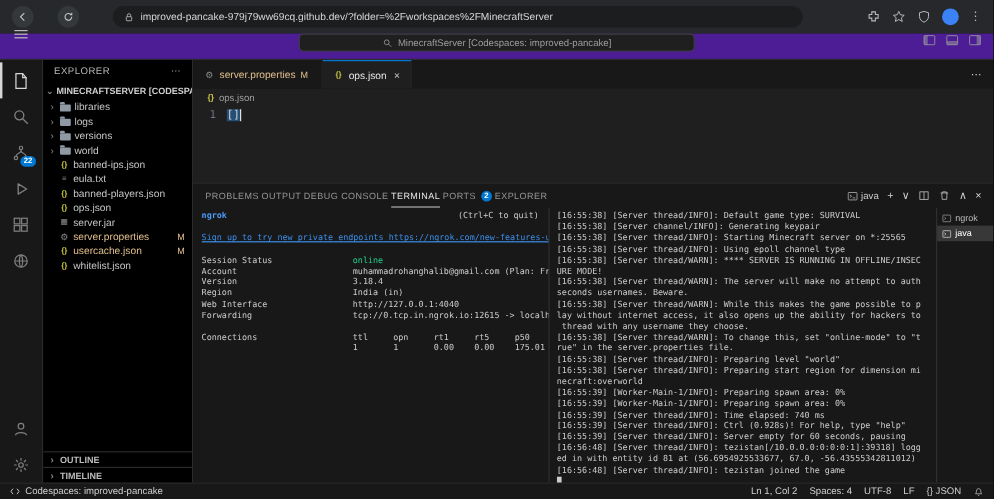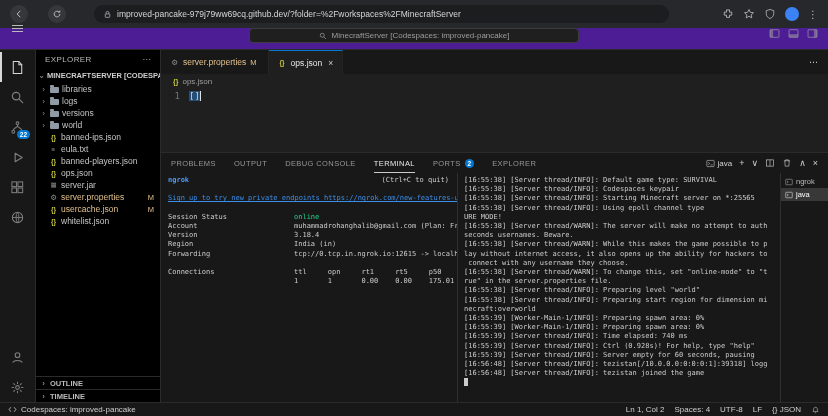--- a/index.html
+++ b/index.html
@@ -60,21 +60,21 @@
   .breadcrumb{height:14px;display:flex;align-items:center;gap:4px;padding:0 12px;font-size:8px;color:#9d9d9d;background:#1f1f1f}
   .bc-json{color:#cbcb41;font-weight:bold;font-size:7px}
   .editor-body{height:64px;background:#1f1f1f;display:flex;font-family:"DejaVu Sans Mono",monospace;font-size:9px;line-height:12px}
   .gutter{width:28px;text-align:right;color:#6e7681;padding:2px 9px 0 0;flex:none}
   .code{padding-top:2px;color:#d4d4d4;white-space:pre}
   .sel{background:#264f78}
   .caret{display:inline-block;width:1px;height:10px;background:#e0e0e0;vertical-align:text-bottom}
 
   
   .panel{flex:1;background:#181818;border-top:1px solid #2b2b2b;display:flex;flex-direction:column;min-height:0}
-  .panel-head{height:20px;display:flex;align-items:center;padding:0 10px;gap:18px;font-size:7.5px;letter-spacing:.4px;color:#969696;flex:none}
+  .panel-head{height:20px;display:flex;align-items:center;padding:0 10px;gap:2px;font-size:7.5px;letter-spacing:.4px;color:#969696;flex:none}
   .ptab{height:100%;display:flex;align-items:center;gap:4px;white-space:nowrap}
   .ptab.active{color:#e7e7e7;box-shadow:inset 0 -1px 0 #cccccc}
   .pbadge{background:#0078d4;color:#fff;border-radius:7px;font-size:6.5px;padding:0 3px;line-height:9px;font-weight:bold;letter-spacing:0}
   .panel-actions{margin-left:auto;display:flex;align-items:center;gap:7px;color:#cfcfcf;letter-spacing:0}
   .shell-label{display:flex;align-items:center;gap:3px;font-size:8px;color:#cfcfcf}
   .pa-glyph{font-size:9px;line-height:1}
 
   .panel-body{flex:1;display:flex;min-height:0;font-family:"DejaVu Sans Mono",monospace;font-size:7px;line-height:9.2px;color:#cccccc}
   .term-left{width:297px;flex:none;padding:3px 0 0 7px;border-right:1px solid #2f2f2f;overflow:hidden}
   .term-right{flex:1;min-width:0;padding:3px 0 0 6px;overflow:hidden}
@@ -366,50 +366,53 @@
 
           <div class="term-left">
             <div class="tline flexline"><span class="ngrok-brand">ngrok</span><span>(Ctrl+C to quit)</span></div>
             <div class="tline">&nbsp;</div>
             <div class="tline link">Sign up to try new private endpoints https://ngrok.com/new-features-upda</div>
             <div class="tline">&nbsp;</div>
             <div class="tline"><span class="nlabel">Session Status</span><span class="green">online</span></div>
             <div class="tline"><span class="nlabel">Account</span><span>muhammadrohanghalib@gmail.com (Plan: Free)</span></div>
             <div class="tline"><span class="nlabel">Version</span><span>3.18.4</span></div>
             <div class="tline"><span class="nlabel">Region</span><span>India (in)</span></div>
+            <div class="tline"><span class="nlabel">Web Interface</span><span>http://127.0.0.1:4040</span></div>
             <div class="tline"><span class="nlabel">Forwarding</span><span>tcp://0.tcp.in.ngrok.io:12615 -&gt; localhost</span></div>
             <div class="tline">&nbsp;</div>
             <div class="tline"><span class="nlabel">Connections</span><span>ttl     opn     rt1     rt5     p50     p9</span></div>
             <div class="tline"><span class="nlabel">&nbsp;</span><span>1       1       0.00    0.00    175.01  17</span></div>
           </div>
 
           <div class="term-right">
             <div>
 
             <div class="tline"><span>[16:55:38] [Server thread/INFO]: Default game type: SURVIVAL</span></div>
-                <div class="tline"><span>[16:55:38] [Server thread/INFO]: Codespaces keypair</span></div>
+                <div class="tline"><span>[16:55:38] [Server channel/INFO]: Generating keypair</span></div>
                 <div class="tline"><span>[16:55:38] [Server thread/INFO]: Starting Minecraft server on *:25565</span></div>
                 <div class="tline"><span>[16:55:38] [Server thread/INFO]: Using epoll channel type</span></div>
+                <div class="tline"><span>[16:55:38] [Server thread/WARN]: **** SERVER IS RUNNING IN OFFLINE/INSEC</span></div>
                 <div class="tline"><span>URE MODE!</span></div>
                 <div class="tline"><span>[16:55:38] [Server thread/WARN]: The server will make no attempt to auth</span></div>
                 <div class="tline"><span>seconds usernames. Beware.</span></div>
                 <div class="tline"><span>[16:55:38] [Server thread/WARN]: While this makes the game possible to p</span></div>
                 <div class="tline"><span>lay without internet access, it also opens up the ability for hackers to</span></div>
-                <div class="tline"><span> connect with any username they choose.</span></div>
+                <div class="tline"><span> thread with any username they choose.</span></div>
                 <div class="tline"><span>[16:55:38] [Server thread/WARN]: To change this, set "online-mode" to "t</span></div>
                 <div class="tline"><span>rue" in the server.properties file.</span></div>
                 <div class="tline"><span>[16:55:38] [Server thread/INFO]: Preparing level "world"</span></div>
                 <div class="tline"><span>[16:55:38] [Server thread/INFO]: Preparing start region for dimension mi</span></div>
                 <div class="tline"><span>necraft:overworld</span></div>
                 <div class="tline"><span>[16:55:39] [Worker-Main-1/INFO]: Preparing spawn area: 0%</span></div>
                 <div class="tline"><span>[16:55:39] [Worker-Main-1/INFO]: Preparing spawn area: 0%</span></div>
                 <div class="tline"><span>[16:55:39] [Server thread/INFO]: Time elapsed: 740 ms</span></div>
                 <div class="tline"><span>[16:55:39] [Server thread/INFO]: Ctrl (0.928s)! For help, type "help"</span></div>
                 <div class="tline"><span>[16:55:39] [Server thread/INFO]: Server empty for 60 seconds, pausing</span></div>
                 <div class="tline"><span>[16:56:48] [Server thread/INFO]: tezistan[/10.0.0.0:0:0:0:1]:39318] logg</span></div>
+                <div class="tline"><span>ed in with entity id 81 at (56.6954925533677, 67.0, -56.43555342811012)</span></div>
                 <div class="tline"><span>[16:56:48] [Server thread/INFO]: tezistan joined the game</span></div>
               </div>
             <div class="tline"><span class="block-cursor"></span></div>
           </div>
 
           <div class="term-list">
             <div class="tl-row">
               <svg width="8" height="8" viewBox="0 0 16 16">
                   <rect x="1.5" y="2.5" width="13" height="11" rx="1" fill="none" stroke="currentColor"></rect>
                   <path d="M4 6l2.5 2L4 10" fill="none" stroke="currentColor"></path>

